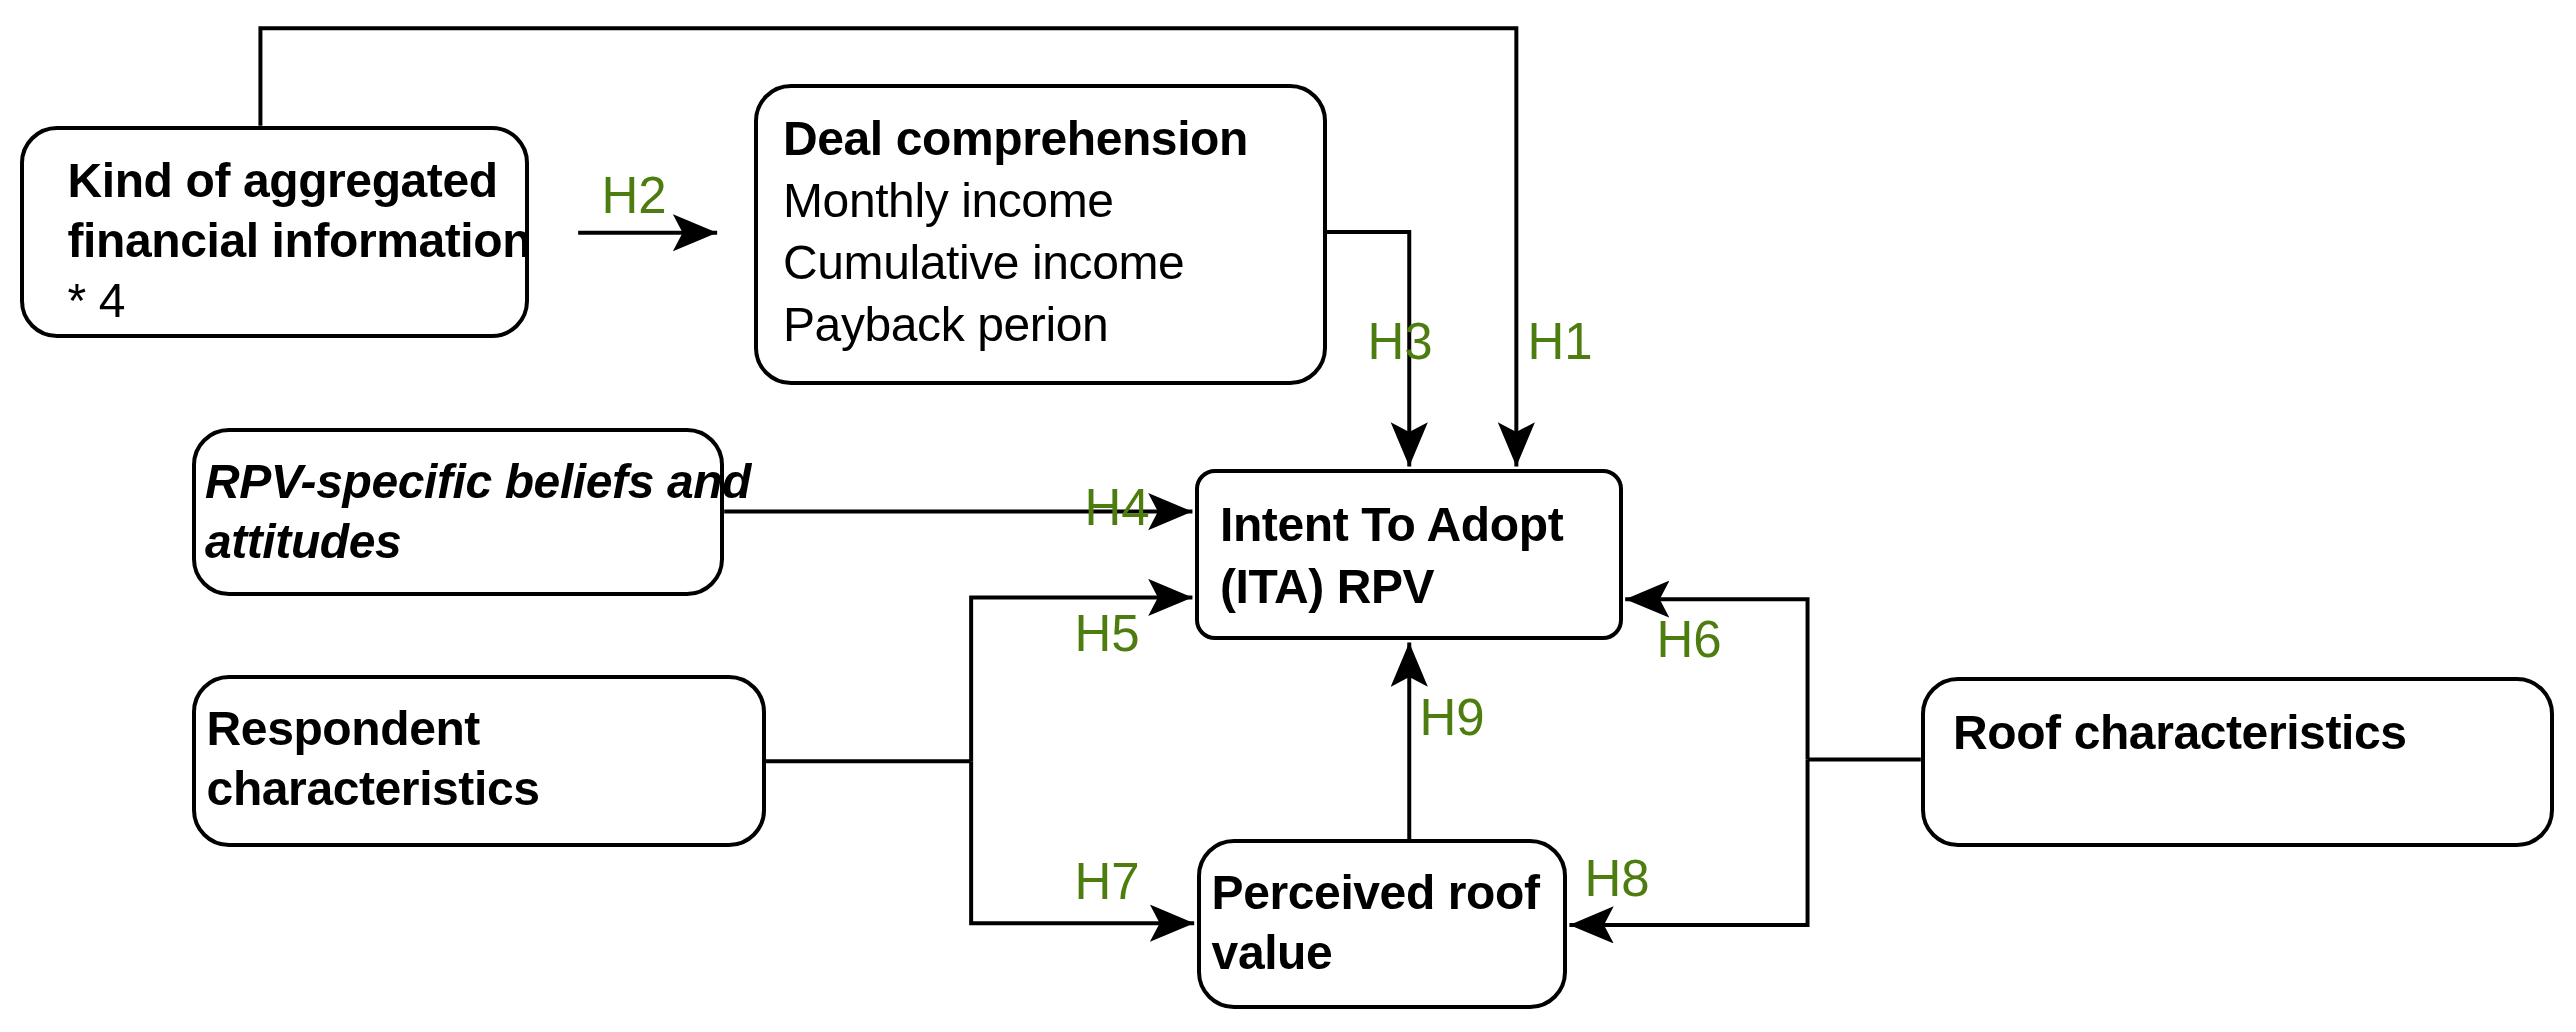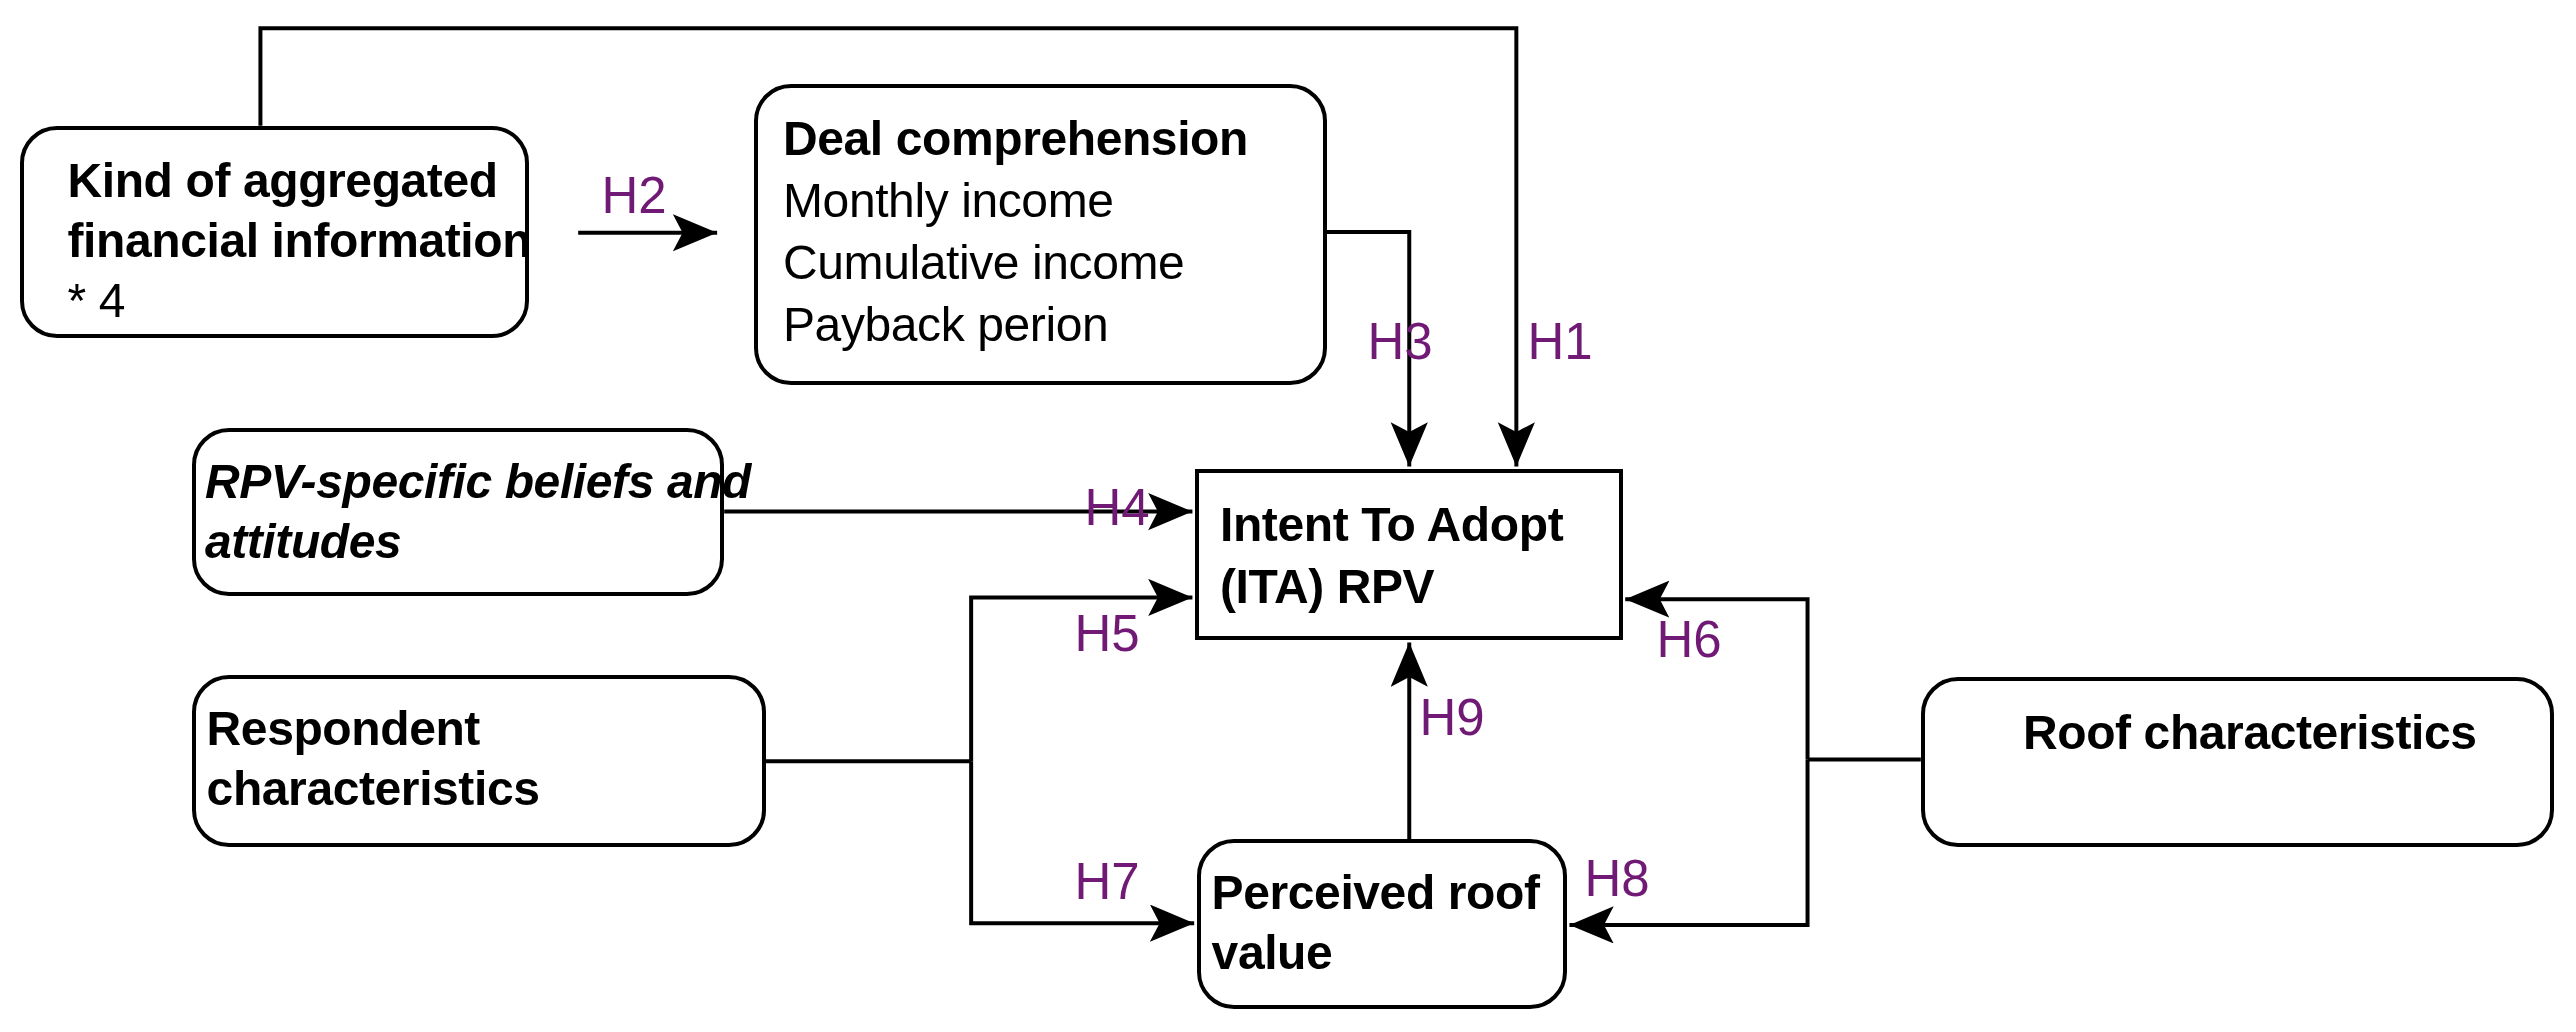--- a/index.html
+++ b/index.html
@@ -30,31 +30,31 @@
     line-height: 60px;
     letter-spacing: -0.4px;
     white-space: nowrap;
   }
   .node.rounded { border-radius: 37px; }
   .node .bold { font-weight: bold; }
   .edge-label {
     position: absolute;
     transform: translate(-50%, -50%);
     font-size: 51px;
-    color: #701a75;
+    color: #4d7c0f;
     white-space: nowrap;
   }
   
   #node-kind-of-info        { left: 19.5px;   top: 126px;  width: 509px; height: 212px; padding: 21px 17.7px 0 44px; }
   #node-deal-comprehension  { left: 720px;  top: 84px;   width: 573px; height: 301px; padding: 19.5px 8.9px 0 25px; line-height: 62px; margin-left: 34px; }
   #node-rpv-beliefs         { left: 192px;  top: 428px;  width: 532px; height: 168px; padding: 19.5px 3.5px 0 8.9px; font-style: italic; }
   #node-respondent          { left: 192px;  top: 675px;  width: 574px; height: 172px; padding: 19.5px 3.5px 0 10.6px; }
-  #node-intent-to-adopt     { left: 1195px; top: 469px;  width: 428px; height: 171px; padding: 21px 3.5px 0 21px; line-height: 62px; }
+  #node-intent-to-adopt     { left: 1195px; top: 469px;  width: 428px; height: 171px; padding: 21px 3.5px 0 21px; line-height: 62px; border-radius: 20px; }
   #node-perceived-roof      { left: 1197px; top: 839px;  width: 370px; height: 170px; padding: 19.5px 3.5px 0 10.6px; }
-  #node-roof-characteristics{ left: 1921px; top: 677px;  width: 633px; height: 170px; padding: 22px 3.5px 0 28px; text-align: center; }
+  #node-roof-characteristics{ left: 1921px; top: 677px;  width: 633px; height: 170px; padding: 22px 3.5px 0 28px; }
   
   #label-h1 { left: 1560px; top: 341px; }
   #label-h2 { left: 634px;  top: 195px; }
   #label-h3 { left: 1356px; top: 341px; margin-left: 44px; }
   #label-h4 { left: 1117px; top: 467px; margin-top: 40px; }
   #label-h5 { left: 1107px; top: 633px; }
   #label-h6 { left: 1689px; top: 639px; }
   #label-h7 { left: 1107px; top: 881px; }
   #label-h8 { left: 1617px; top: 878px; }
   #label-h9 { left: 1452px; top: 717px; }

